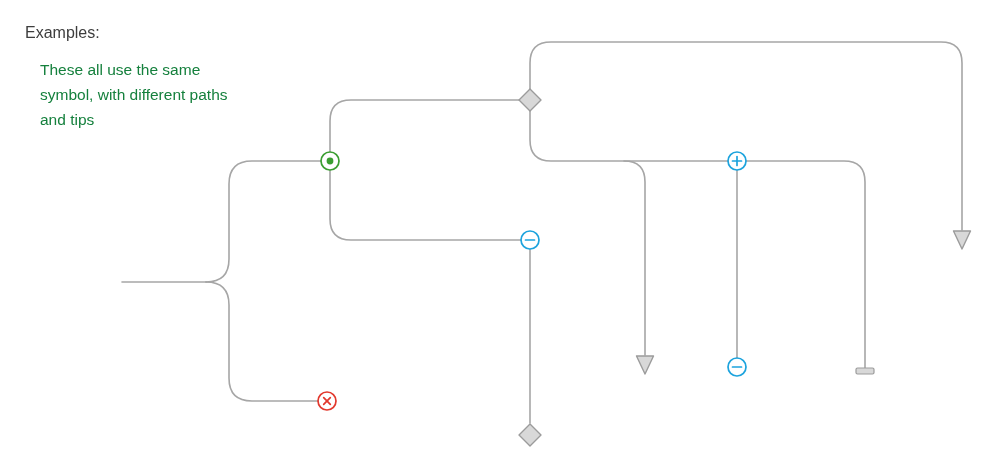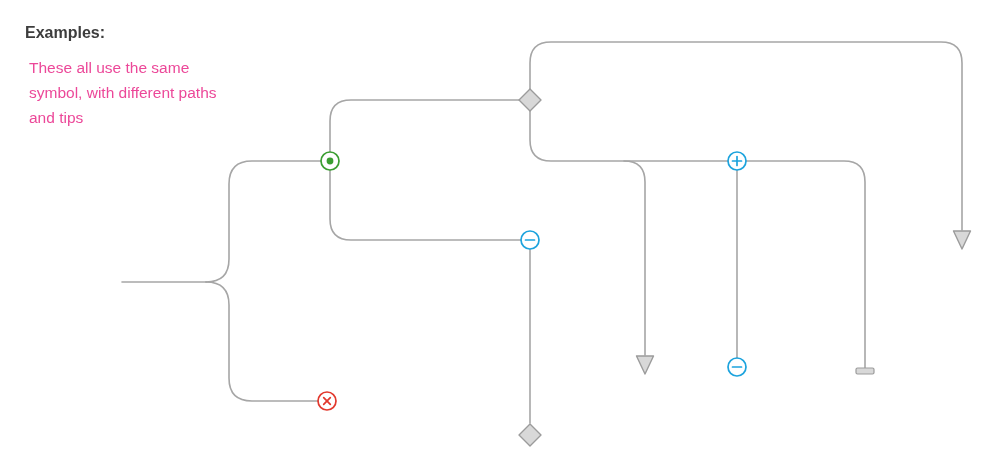--- a/index.html
+++ b/index.html
@@ -16,29 +16,29 @@
     overflow: hidden;
   }
   .text-block {
     position: absolute;
     left: 25px;
     top: 24px;
     width: 215px;
   }
   .heading {
     font-size: 16px;
-    font-weight: bold;
+    font-weight: normal;
     color: #3d3d3d;
     margin: 0 0 13px 0;
   }
   .desc {
     font-size: 15.5px;
     line-height: 25px;
-    color: #ec4899;
-    margin: 4px;
+    color: #15803d;
+    margin: 15px;
     width: 212px;
   }
   .canvas {
     position: absolute;
     left: 0;
     top: 0;
   }
 </style>
 </head>
 <body>

